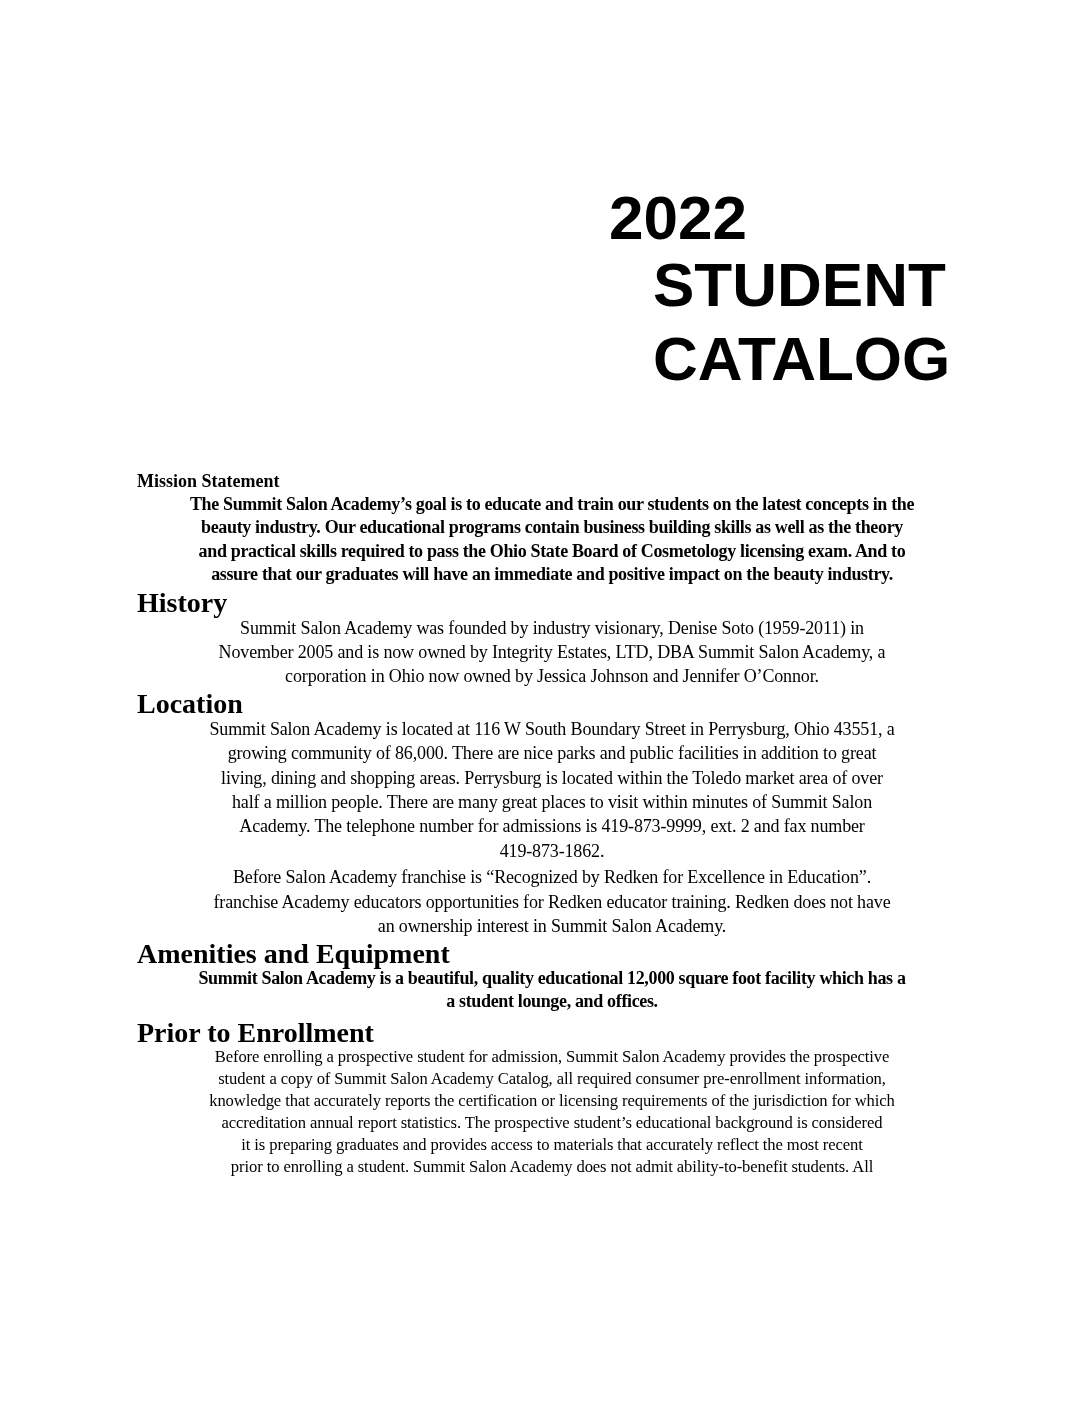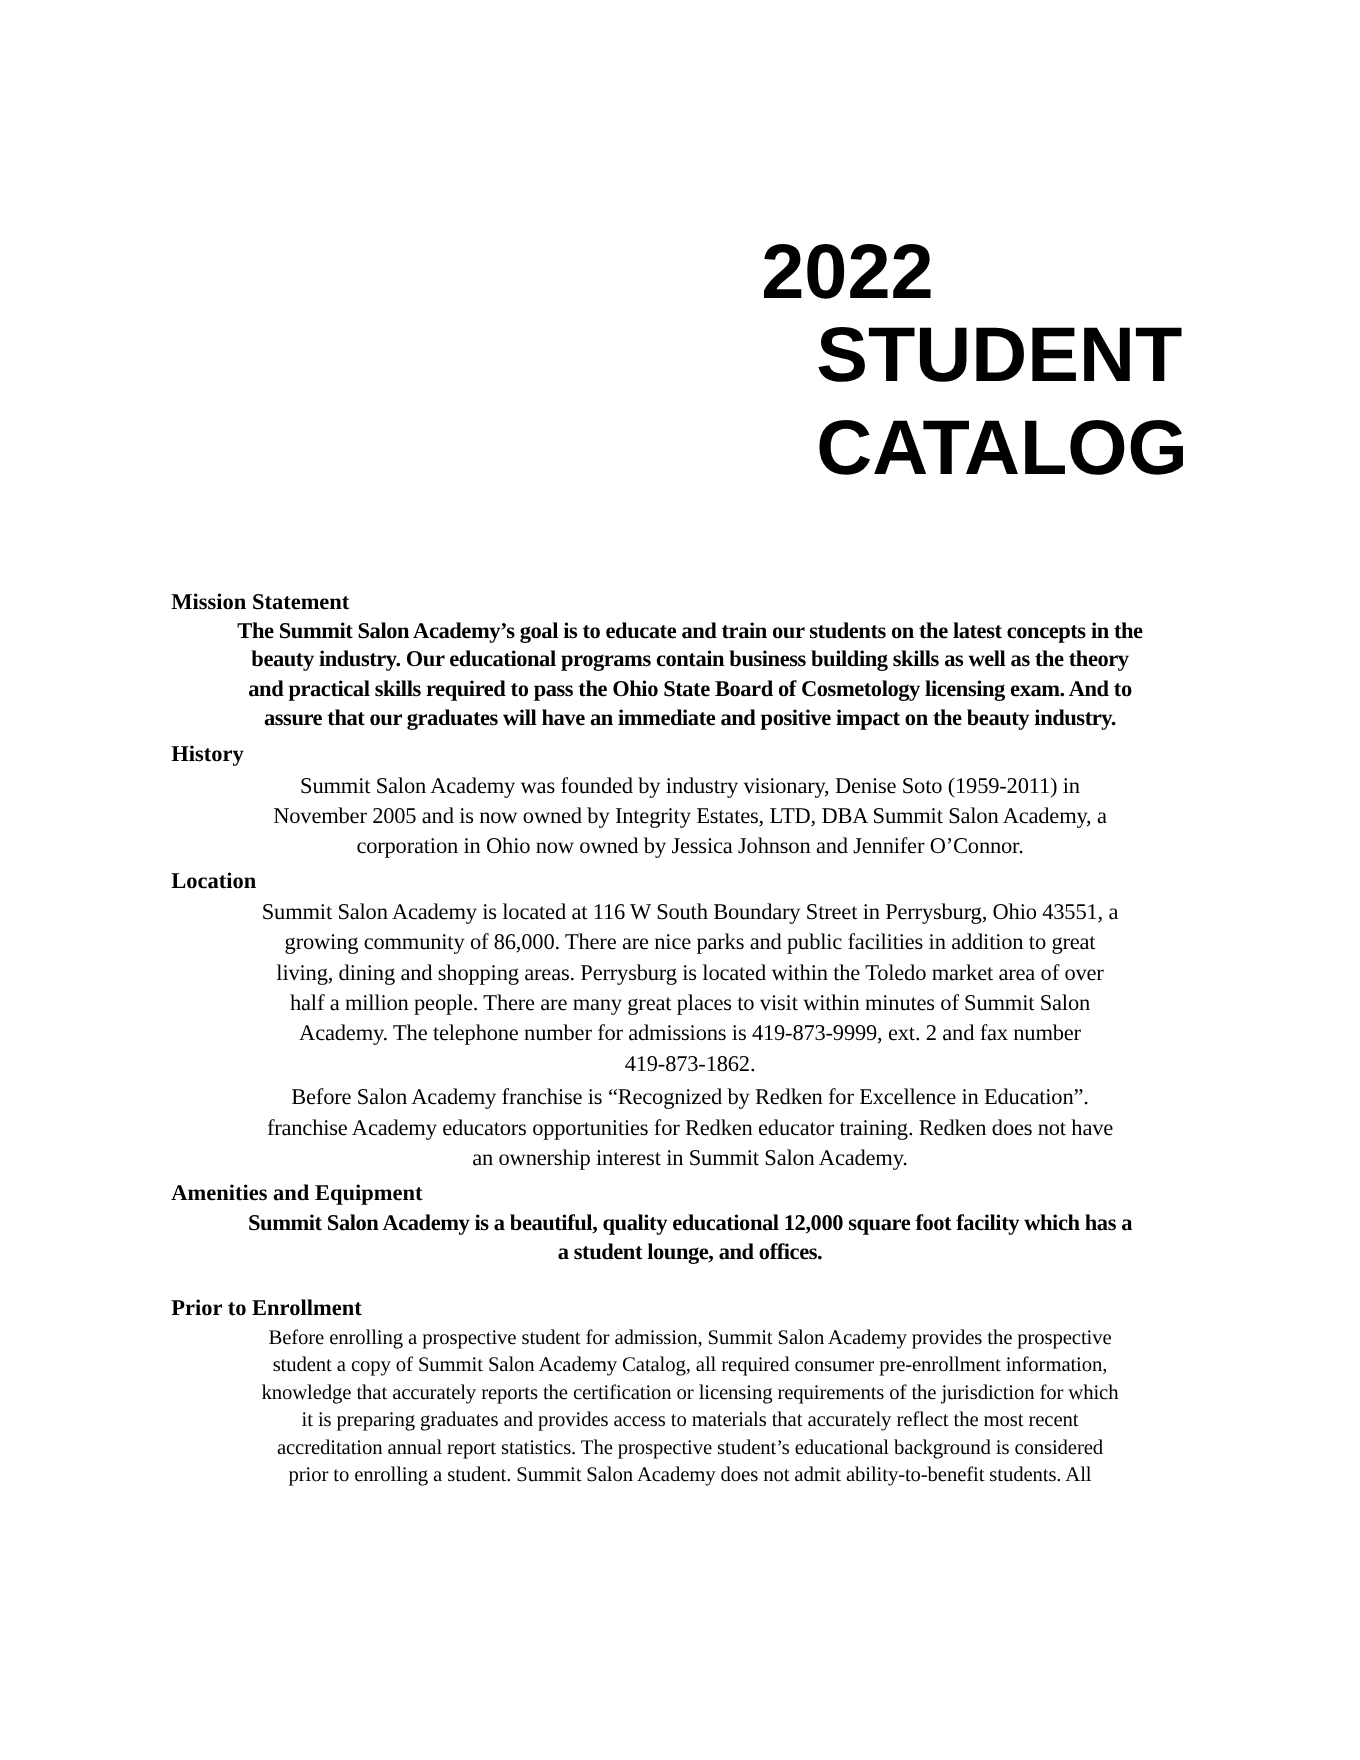--- a/index.html
+++ b/index.html
@@ -3,21 +3,21 @@
 <meta charset="utf-8">
 <style>
   html, body { margin: 0; padding: 0; background: #ffffff; }
   body { width: 1088px; height: 1408px; position: relative; overflow: hidden; color: #000; }
   .title { position: absolute; font-family: "Liberation Sans", sans-serif; font-weight: bold; font-size: 62px; line-height: 1; letter-spacing: 0px; }
   .t-year { left: 609px; top: 187px; }
   .t-l1 { left: 653px; top: 254px; }
   .t-l2 { left: 653px; top: 328px; }
   .content { position: absolute; left: 137px; top: 470px; width: 830px; font-family: "Liberation Serif", serif; }
   .h-small { font-size: 18px; line-height: 23px; margin: 0; }
-  .h { font-size: 18px; line-height: 26px; margin: 0; }
+  .h { font-size: 28px; line-height: 26px; margin: 0; }
   .p { font-size: 18px; line-height: 24.4px; margin: 0; letter-spacing: -0.15px; text-align: center; }
   .p.bold { font-weight: bold; letter-spacing: -0.35px; line-height: 23.4px; }
   .p.small { font-size: 16.6px; line-height: 22px; letter-spacing: -0.1px; }
   .line { display: block; white-space: nowrap; }
 </style>
 </head>
 <body>
 
 <div class="title t-year">2022</div>
 <div class="title t-l1">STUDENT</div>
@@ -65,25 +65,25 @@
   </section>
 
   <section style="margin-top:2px">
     <h3 class="h">Amenities and Equipment</h3>
     <p class="p bold">
       <span class="line">Summit Salon Academy is a beautiful, quality educational 12,000 square foot facility which has a</span>
       <span class="line">a student lounge, and offices.</span>
     </p>
   </section>
 
-  <section style="margin-top:20px">
+  <section style="margin-top:7px">
     <h3 class="h">Prior to Enrollment</h3>
     <p class="p small">
       <span class="line">Before enrolling a prospective student for admission, Summit Salon Academy provides the prospective</span>
       <span class="line">student a copy of Summit Salon Academy Catalog, all required consumer pre-enrollment information,</span>
       <span class="line">knowledge that accurately reports the certification or licensing requirements of the jurisdiction for which</span>
+      <span class="line">accreditation annual report statistics. The prospective student’s educational background is considered</span>
       <span class="line">it is preparing graduates and provides access to materials that accurately reflect the most recent</span>
-      <span class="line">accreditation annual report statistics. The prospective student’s educational background is considered</span>
       <span class="line">prior to enrolling a student.  Summit Salon Academy does not admit ability-to-benefit students. All</span>
     </p>
   </section>
 
 </div>
 
 </body></html>

